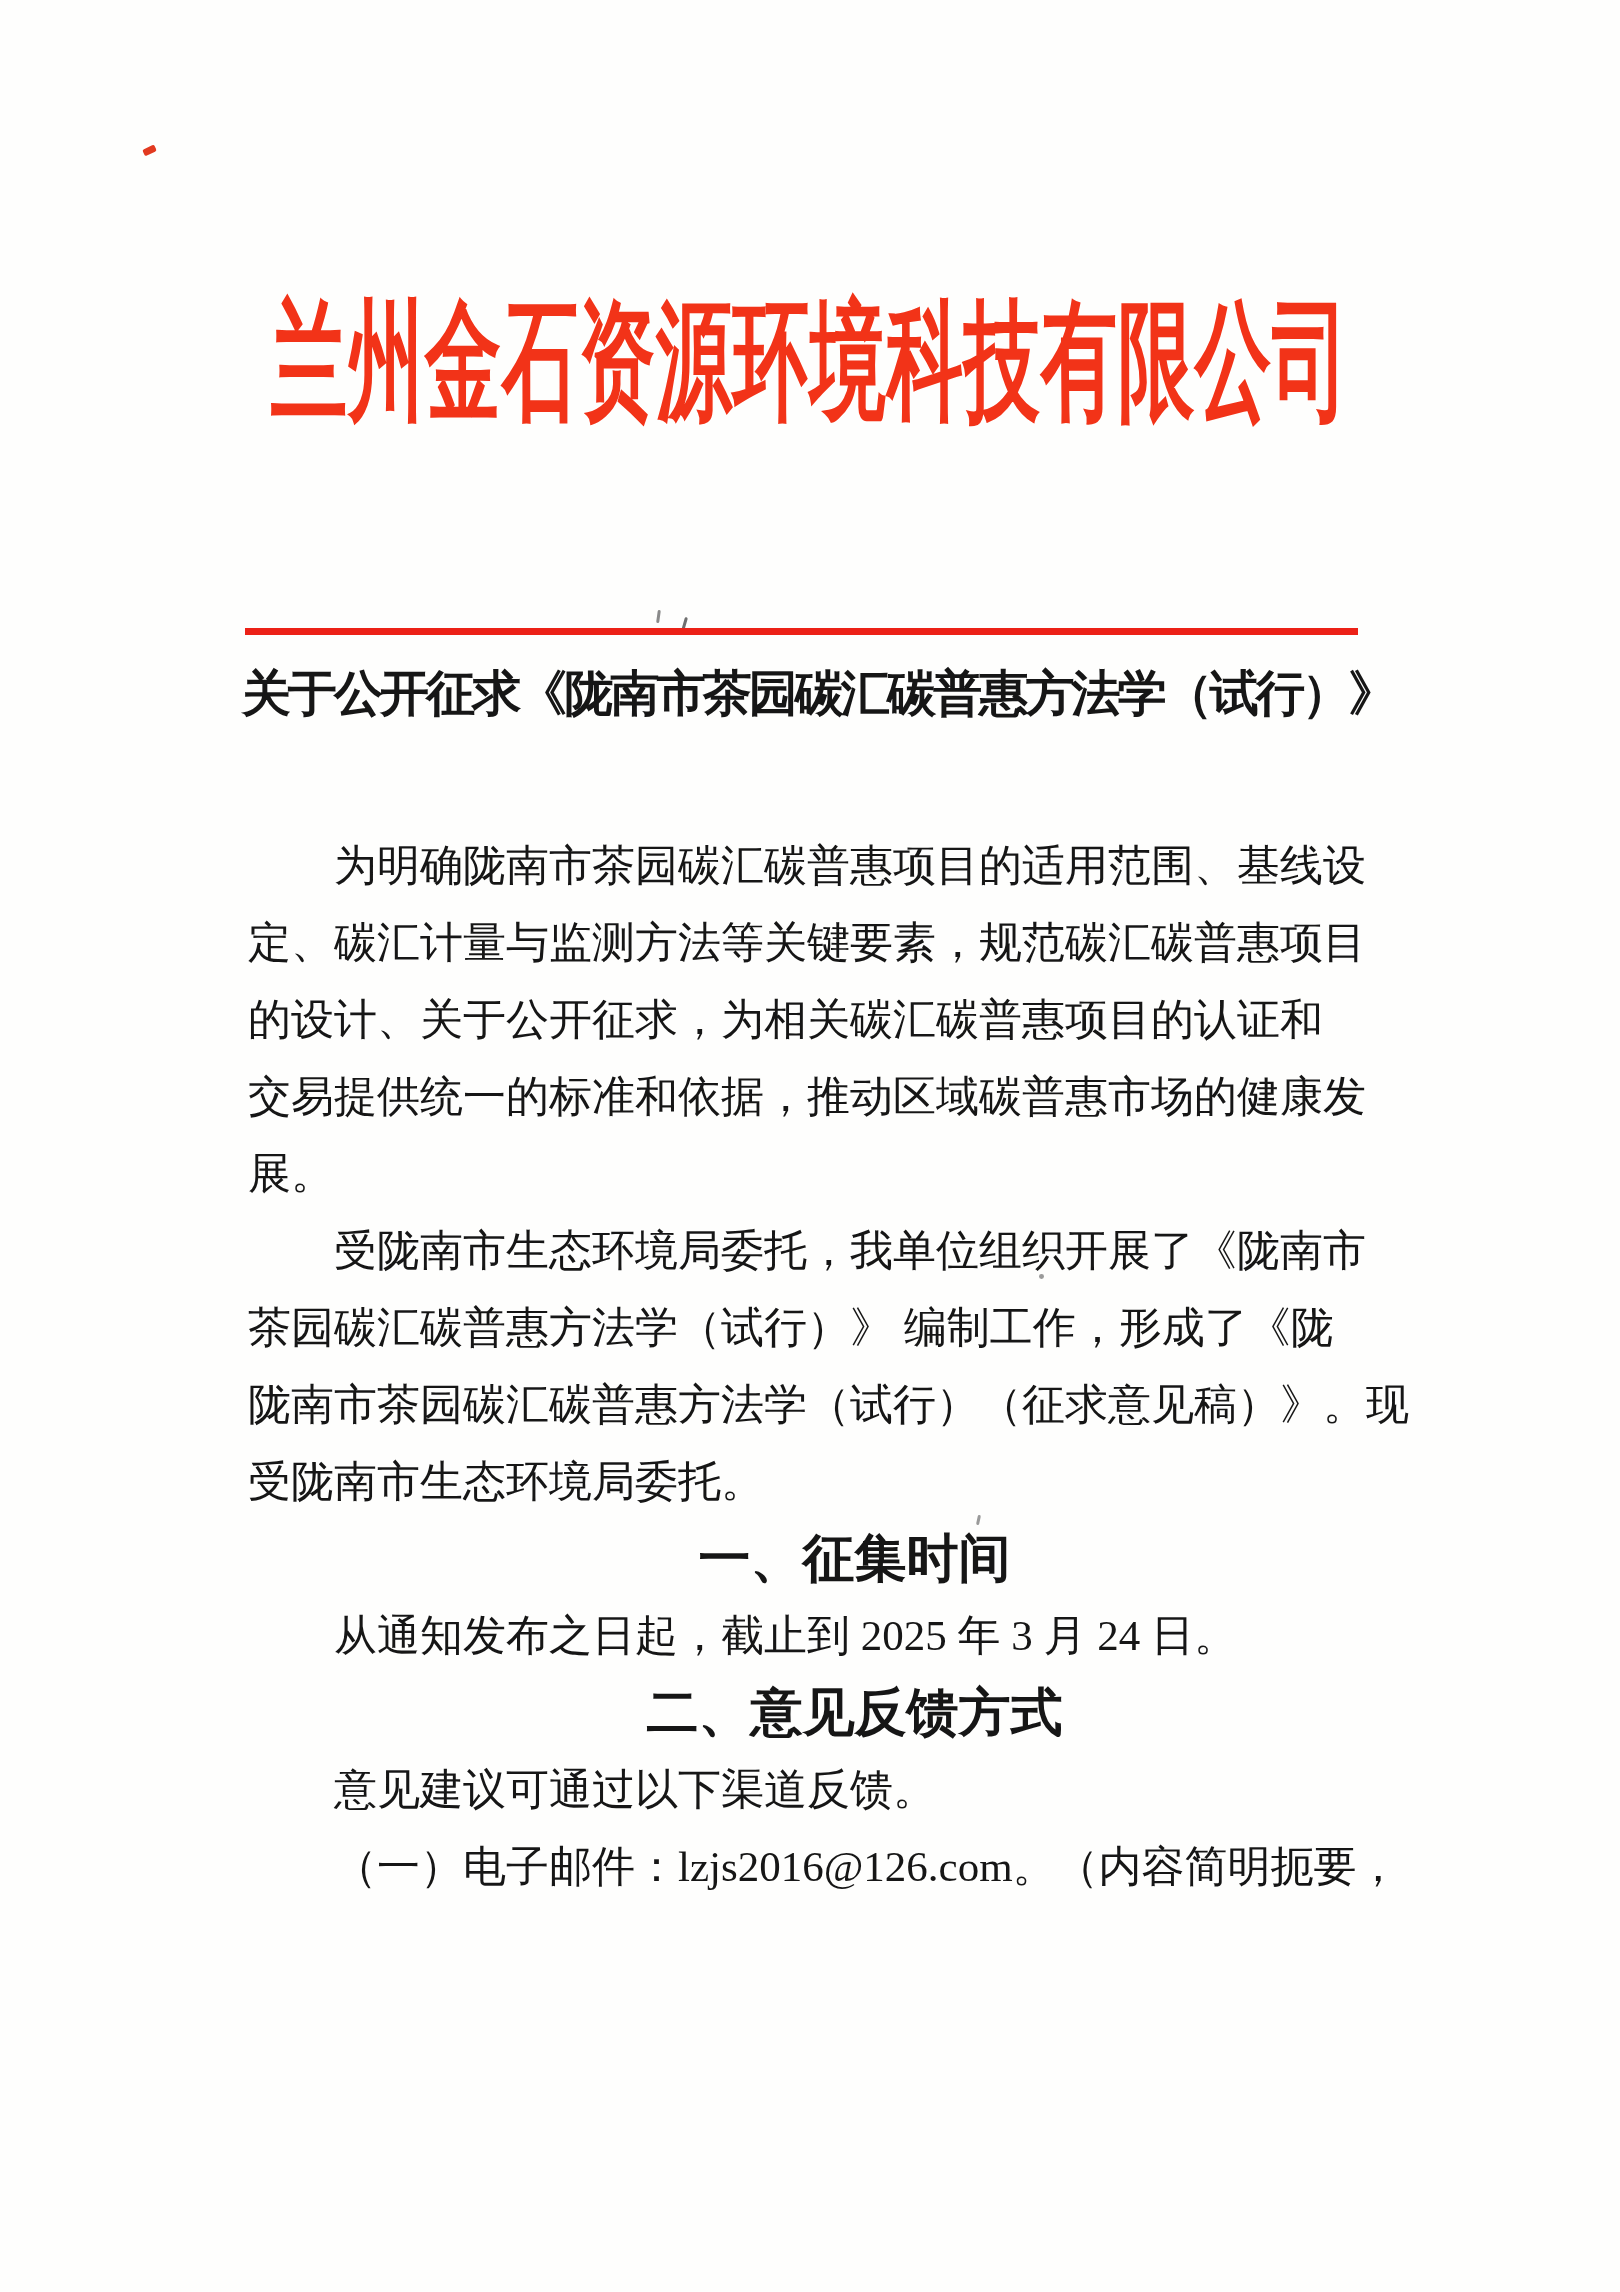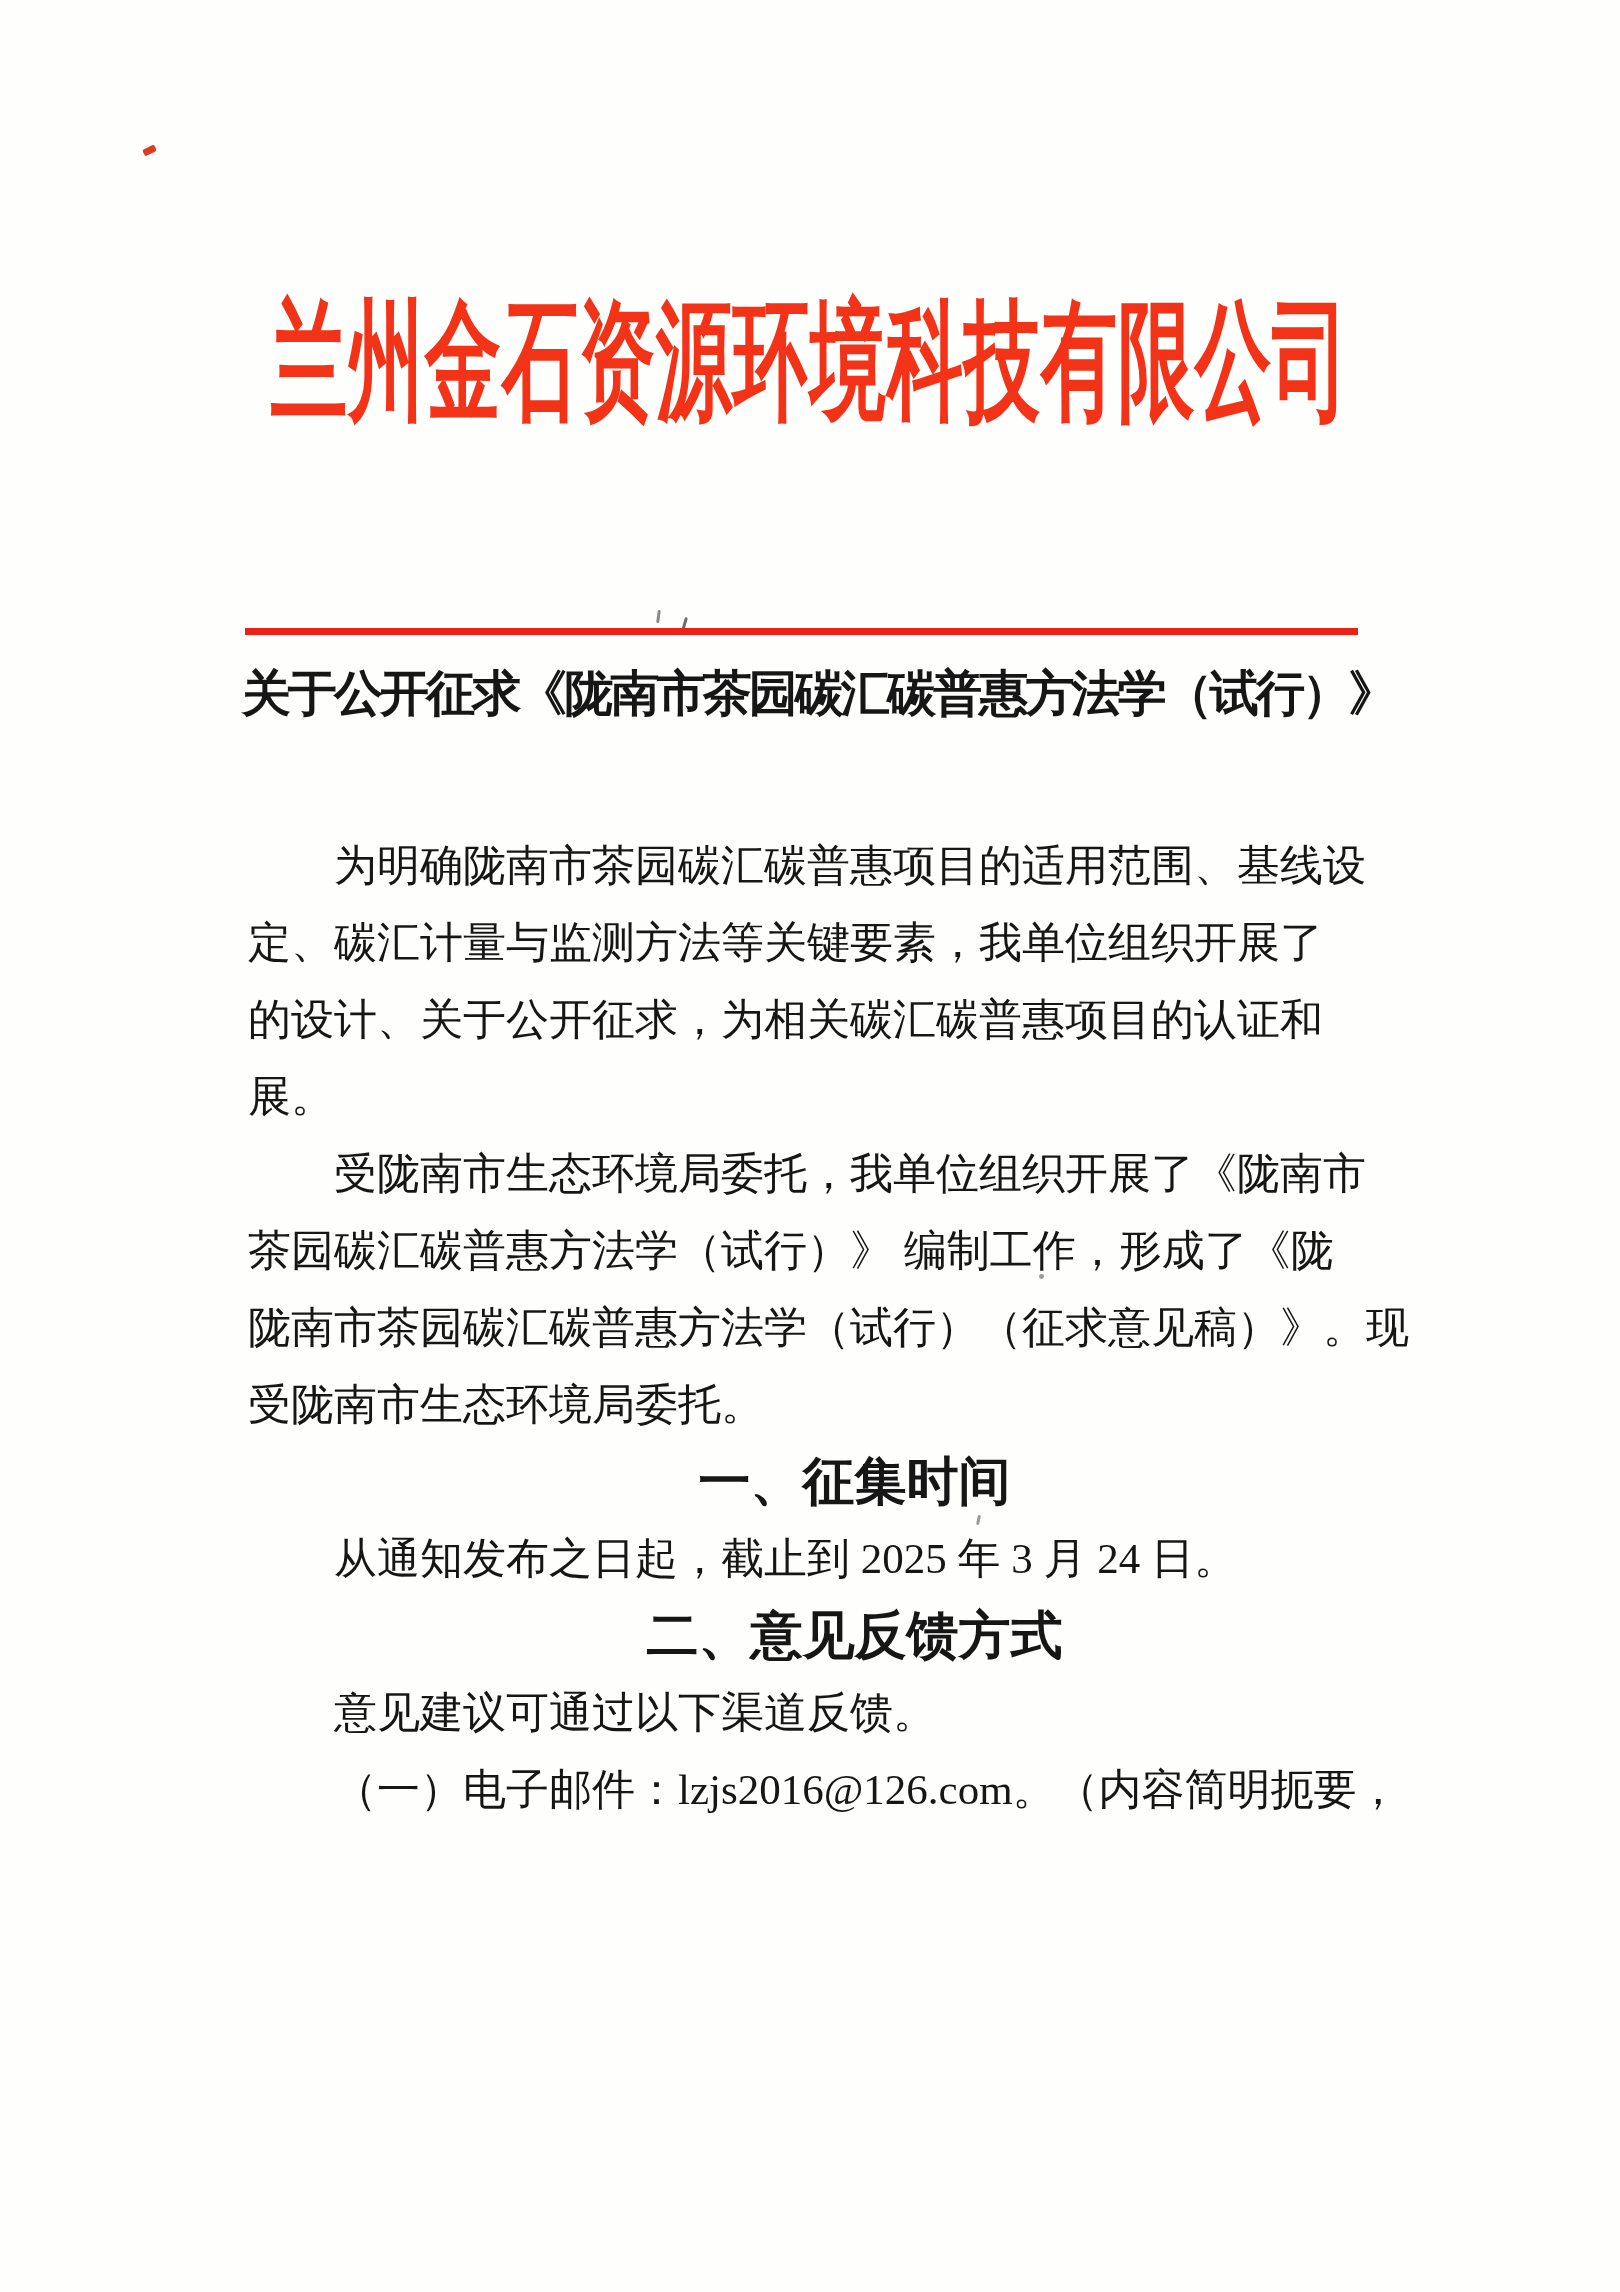--- a/index.html
+++ b/index.html
@@ -81,22 +81,23 @@
   </div>
 
   <div class="red-line" style="background: rgb(236, 33, 23);"></div>
 
   <div class="doc-title">
     <div>关于公开征求《陇南市茶园碳汇碳普惠方法学（试行）》</div>
   </div>
 
   <div class="doc-body">
       <div class="line body-text indent">为明确陇南市茶园碳汇碳普惠项目的适用范围、基线设</div>
-      <div class="line body-text">定、碳汇计量与监测方法等关键要素，我单位组织开展了</div>
+      <div class="line body-text">定、碳汇计量与监测方法等关键要素，规范碳汇碳普惠项目</div>
       <div class="line body-text">的设计、关于公开征求，为相关碳汇碳普惠项目的认证和</div>
+      <div class="line body-text">交易提供统一的标准和依据，推动区域碳普惠市场的健康发</div>
       <div class="line body-text">展。</div>
       <div class="line body-text indent">受陇南市生态环境局委托，我单位组织开展了《陇南市</div>
       <div class="line body-text">茶园碳汇碳普惠方法学（试行）》 编制工作，形成了《陇</div>
       <div class="line body-text">陇南市茶园碳汇碳普惠方法学（试行）（征求意见稿）》。现</div>
       <div class="line body-text">受陇南市生态环境局委托。</div>
       <div class="line heading indent">一、征集时间</div>
       <div class="line body-text indent">从通知发布之日起，截止到 2025 年 3 月 24 日。</div>
       <div class="line heading indent">二、意见反馈方式</div>
       <div class="line body-text indent">意见建议可通过以下渠道反馈。</div>
       <div class="line body-text indent">（一）电子邮件：lzjs2016@126.com。（内容简明扼要，</div>

